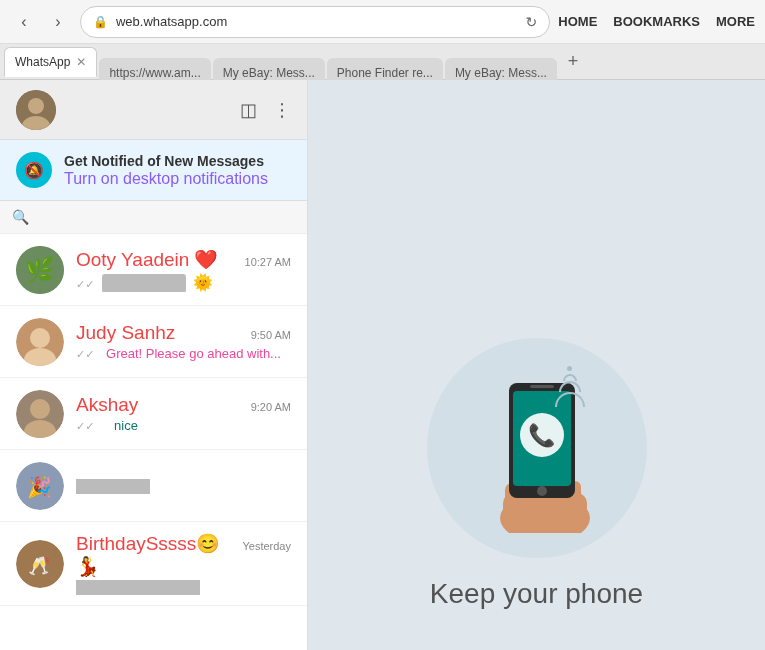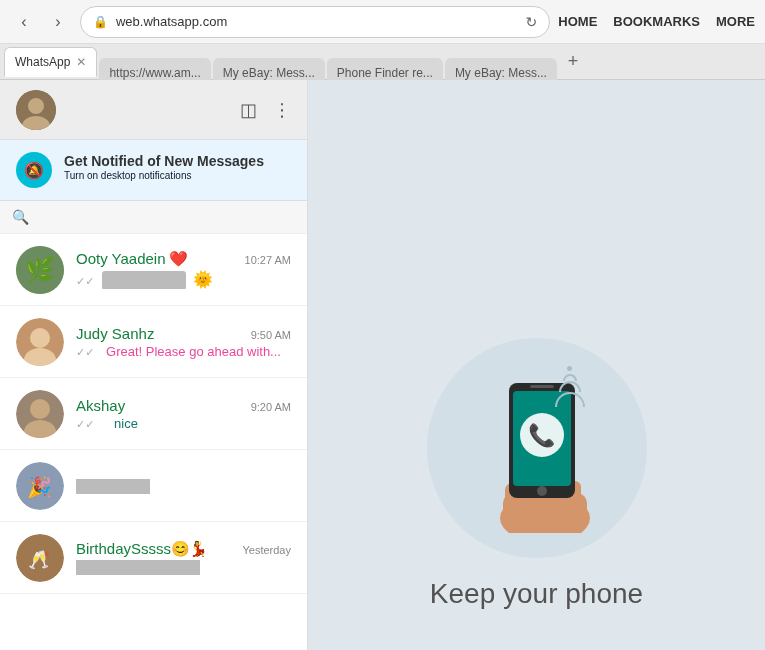--- a/index.html
+++ b/index.html
@@ -163,21 +163,21 @@
       width: 36px; height: 36px;
       background: #00bcd4;
       border-radius: 50%;
       display: flex; align-items: center; justify-content: center;
       flex-shrink: 0;
       color: white;
       font-size: 16px;
     }
     .notif-text { flex: 1; }
     .notif-title { font-size: 14px; font-weight: bold; color: #333; line-height: 1.3; }
-    .notif-link { font-size: 10px; color: #0f172a; cursor: pointer; }
+    .notif-link { font-size: 16px; color: #8b5cf6; cursor: pointer; }
 
     
     .wa-search {
       display: flex;
       align-items: center;
       padding: 8px 12px;
       background: #f6f6f6;
       border-bottom: 1px solid #eee;
       gap: 10px;
     }
@@ -212,21 +212,21 @@
       font-size: 22px;
       display: flex; align-items: center; justify-content: center;
       overflow: hidden;
     }
     .chat-info { flex: 1; min-width: 0; }
     .chat-top {
       display: flex;
       justify-content: space-between;
       align-items: baseline;
     }
-    .chat-name { font-size: 15px; font-weight: 500; color: #15803d; }
+    .chat-name { font-size: 19px; font-weight: 500; color: #ef4444; }
     .chat-time { font-size: 11px; color: #888; white-space: nowrap; }
     .chat-preview {
       font-size: 13px;
       color: #999;
       white-space: nowrap;
       overflow: hidden;
       text-overflow: ellipsis;
       margin-top: 2px;
     }
     .blurred-text {

